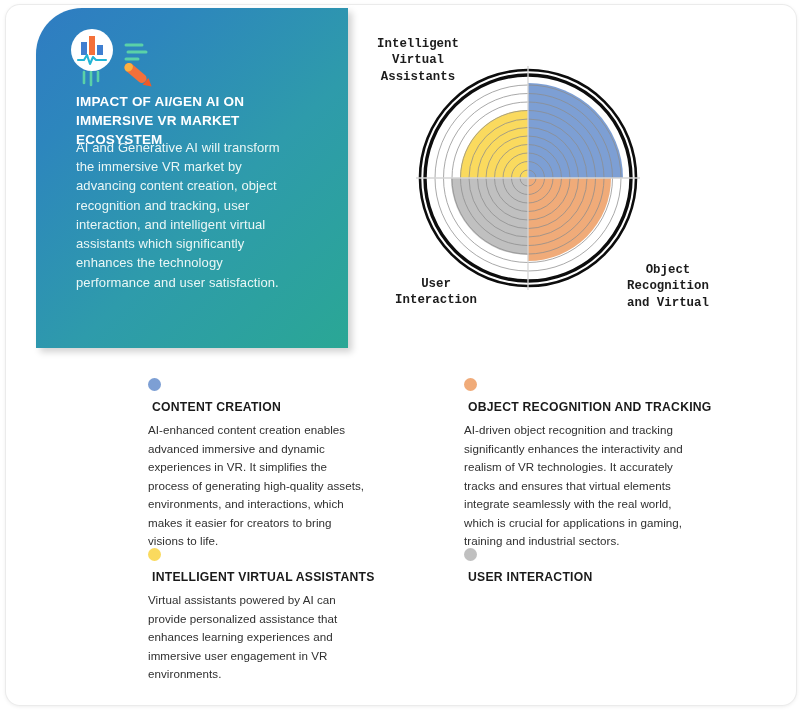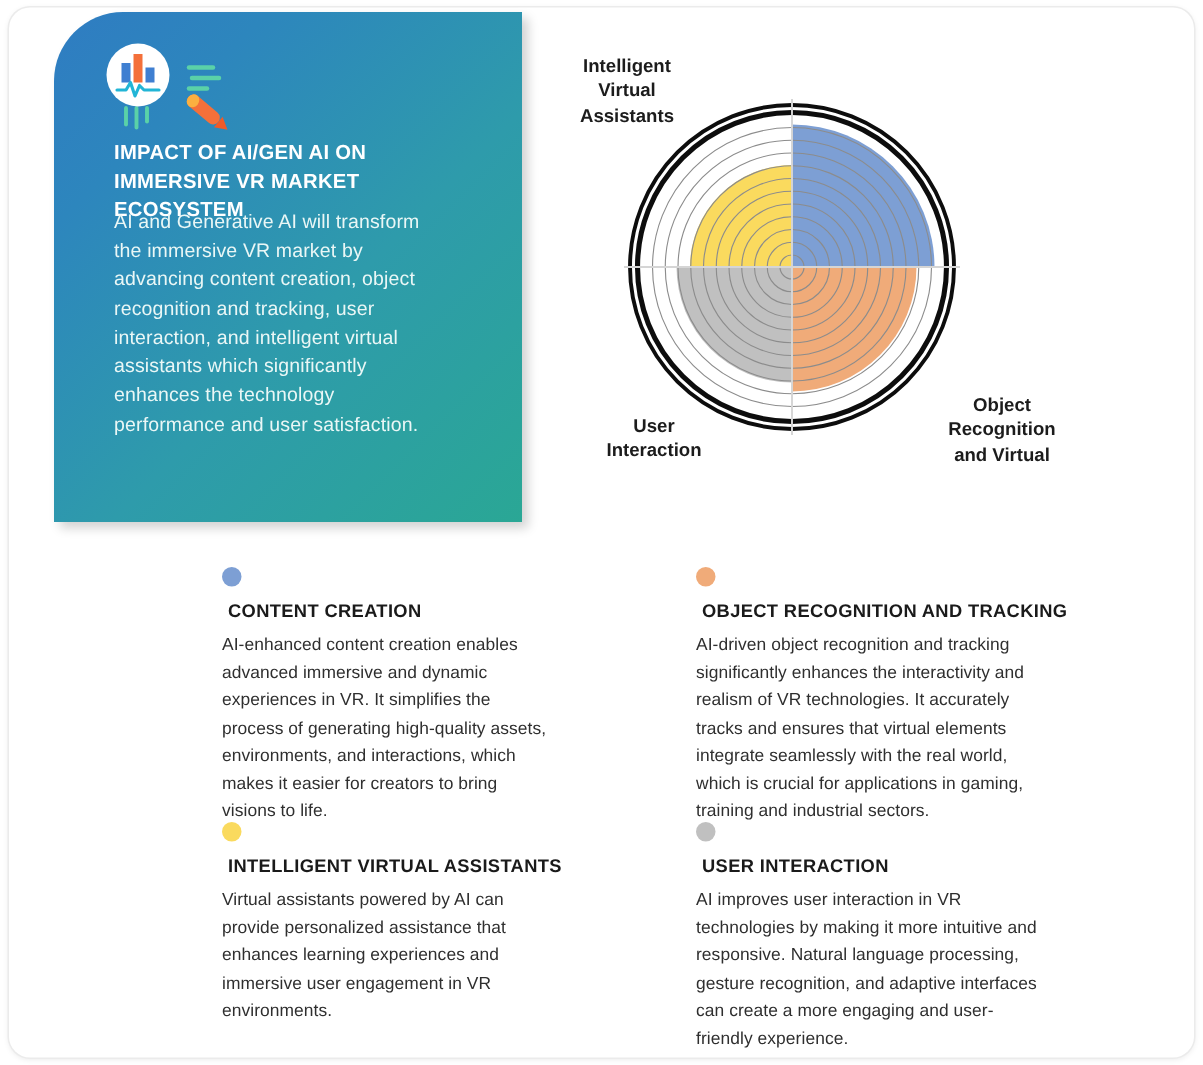--- a/index.html
+++ b/index.html
@@ -79,20 +79,21 @@
   }
   #chart-svg { display: block; }
   .axis-label {
     position: absolute;
     color: #1c1c1c;
     font-size: 12.4px;
     font-weight: bold;
     line-height: 1.32;
     text-align: center;
     white-space: pre-line;
+    font-family: Liberation Mono, monospace;
   }
   #label-iva       { left: 8px;   top: 14px;  width: 100px; }
   #label-content   { left: 248px; top: 32px;  width: 100px; }
   #label-user      { left: 28px;  top: 254px; width: 96px;  }
   #label-object    { left: 256px; top: 240px; width: 104px; }
 
   
   .legend-block { position: absolute; width: 300px; }
   #legend-content  { left: 148px; top: 378px; }
   #legend-object   { left: 464px; top: 378px; }
@@ -227,16 +228,15 @@
 
   <div class="legend-block" id="legend-iva">
     <div class="legend-dot" style="background:#fada5e;"></div>
     <div class="legend-title">INTELLIGENT VIRTUAL ASSISTANTS</div>
     <div class="legend-text">Virtual assistants powered by AI can provide personalized assistance that enhances learning experiences and immersive user engagement in VR environments.</div>
   </div>
 
   <div class="legend-block" id="legend-user">
     <div class="legend-dot" style="background:#c0c0c0;"></div>
     <div class="legend-title">USER INTERACTION</div>
-    <div class="legend-text">AI improves user interaction in VR technologies by making it more intuitive and responsive. Natural language processing, gesture recognition, and adaptive interfaces can create a more engaging and user-friendly experience.</div>
   </div>
 
 </div>
 
 </body></html>

